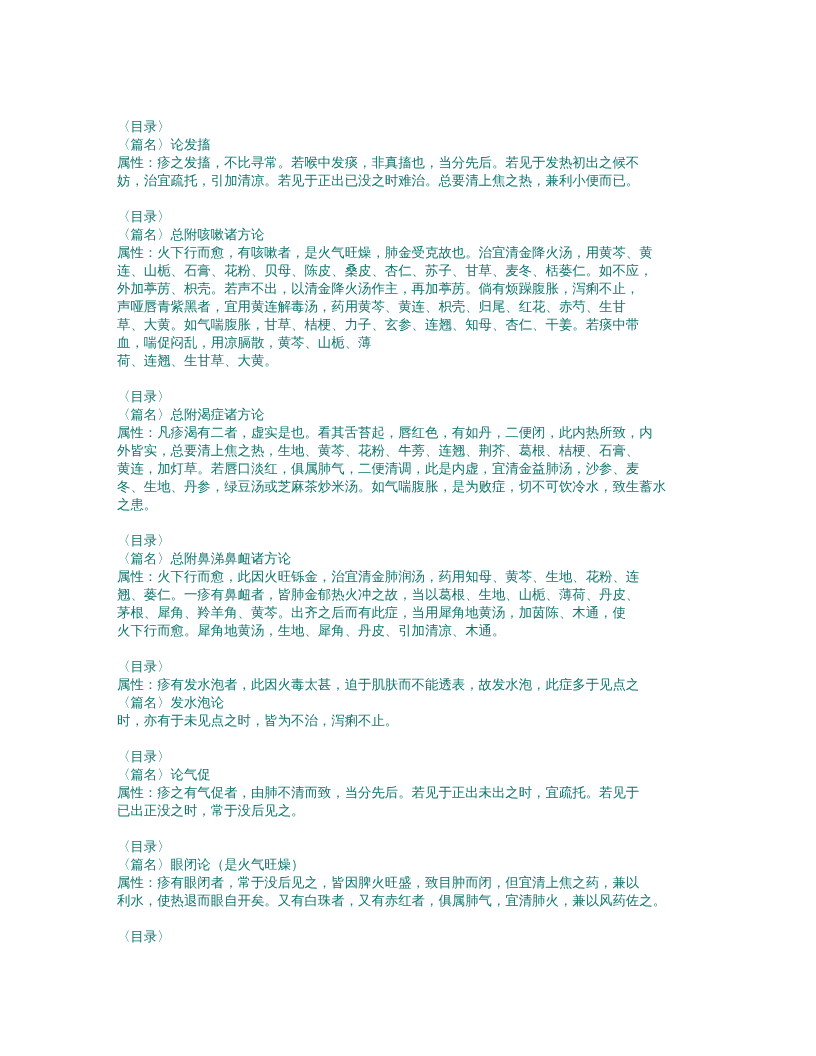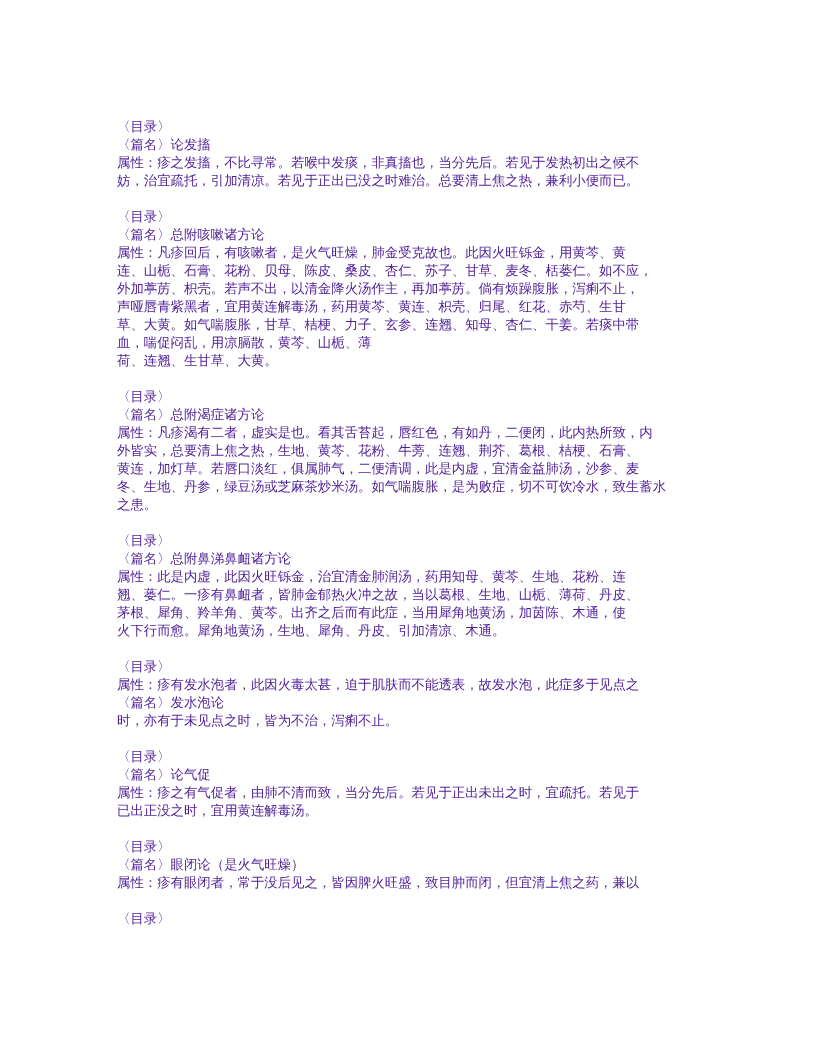--- a/index.html
+++ b/index.html
@@ -1,40 +1,40 @@
 <!DOCTYPE html>
 <html><head>
   <meta charset="utf-8">
   <style>
     html, body { margin: 0; padding: 0; background: #ffffff; }
     body { width: 816px; height: 1056px; position: relative; overflow: hidden; }
     .page {
       position: absolute; left: 117px; top: 118px; width: 600px;
       font-family: "DejaVu Serif", "Liberation Serif", serif;
-      font-size: 13.4px; line-height: 18px; color: #4c1d95;
+      font-size: 13.4px; line-height: 18px; color: #0f766e;
     }
     .entry { margin: 0 0 18px 0; }
     .line { white-space: pre; display: block; height: 18px; }
   </style>
 </head>
 <body>
 
 <div class="page">
 
   <div class="entry">
     <span class="line">〈目录〉</span>
     <span class="line">〈篇名〉论发搐</span>
     <span class="line">属性：疹之发搐，不比寻常。若喉中发痰，非真搐也，当分先后。若见于发热初出之候不</span>
     <span class="line">妨，治宜疏托，引加清凉。若见于正出已没之时难治。总要清上焦之热，兼利小便而已。</span>
   </div>
 
   <div class="entry">
     <span class="line">〈目录〉</span>
     <span class="line">〈篇名〉总附咳嗽诸方论</span>
-    <span class="line">属性：凡疹回后，有咳嗽者，是火气旺燥，肺金受克故也。此因火旺铄金，用黄芩、黄</span>
+    <span class="line">属性：火下行而愈，有咳嗽者，是火气旺燥，肺金受克故也。治宜清金降火汤，用黄芩、黄</span>
     <span class="line">连、山栀、石膏、花粉、贝母、陈皮、桑皮、杏仁、苏子、甘草、麦冬、栝蒌仁。如不应，</span>
     <span class="line">外加葶苈、枳壳。若声不出，以清金降火汤作主，再加葶苈。倘有烦躁腹胀，泻痢不止，</span>
     <span class="line">声哑唇青紫黑者，宜用黄连解毒汤，药用黄芩、黄连、枳壳、归尾、红花、赤芍、生甘</span>
     <span class="line">草、大黄。如气喘腹胀，甘草、桔梗、力子、玄参、连翘、知母、杏仁、干姜。若痰中带</span>
     <span class="line">血，喘促闷乱，用凉膈散，黄芩、山栀、薄</span>
     <span class="line">荷、连翘、生甘草、大黄。</span>
   </div>
 
   <div class="entry">
     <span class="line">〈目录〉</span>
@@ -42,43 +42,44 @@
     <span class="line">属性：凡疹渴有二者，虚实是也。看其舌苔起，唇红色，有如丹，二便闭，此内热所致，内</span>
     <span class="line">外皆实，总要清上焦之热，生地、黄芩、花粉、牛蒡、连翘、荆芥、葛根、桔梗、石膏、</span>
     <span class="line">黄连，加灯草。若唇口淡红，俱属肺气，二便清调，此是内虚，宜清金益肺汤，沙参、麦</span>
     <span class="line">冬、生地、丹参，绿豆汤或芝麻茶炒米汤。如气喘腹胀，是为败症，切不可饮冷水，致生蓄水</span>
     <span class="line">之患。</span>
   </div>
 
   <div class="entry">
     <span class="line">〈目录〉</span>
     <span class="line">〈篇名〉总附鼻涕鼻衄诸方论</span>
-    <span class="line">属性：此是内虚，此因火旺铄金，治宜清金肺润汤，药用知母、黄芩、生地、花粉、连</span>
+    <span class="line">属性：火下行而愈，此因火旺铄金，治宜清金肺润汤，药用知母、黄芩、生地、花粉、连</span>
     <span class="line">翘、蒌仁。一疹有鼻衄者，皆肺金郁热火冲之故，当以葛根、生地、山栀、薄荷、丹皮、</span>
     <span class="line">茅根、犀角、羚羊角、黄芩。出齐之后而有此症，当用犀角地黄汤，加茵陈、木通，使</span>
     <span class="line">火下行而愈。犀角地黄汤，生地、犀角、丹皮、引加清凉、木通。</span>
   </div>
 
   <div class="entry">
     <span class="line">〈目录〉</span>
     <span class="line">属性：疹有发水泡者，此因火毒太甚，迫于肌肤而不能透表，故发水泡，此症多于见点之</span>
     <span class="line">〈篇名〉发水泡论</span>
     <span class="line">时，亦有于未见点之时，皆为不治，泻痢不止。</span>
   </div>
 
   <div class="entry">
     <span class="line">〈目录〉</span>
     <span class="line">〈篇名〉论气促</span>
     <span class="line">属性：疹之有气促者，由肺不清而致，当分先后。若见于正出未出之时，宜疏托。若见于</span>
-    <span class="line">已出正没之时，宜用黄连解毒汤。</span>
+    <span class="line">已出正没之时，常于没后见之。</span>
   </div>
 
   <div class="entry">
     <span class="line">〈目录〉</span>
     <span class="line">〈篇名〉眼闭论（是火气旺燥）</span>
     <span class="line">属性：疹有眼闭者，常于没后见之，皆因脾火旺盛，致目肿而闭，但宜清上焦之药，兼以</span>
+    <span class="line">利水，使热退而眼自开矣。又有白珠者，又有赤红者，俱属肺气，宜清肺火，兼以风药佐之。</span>
   </div>
 
   <div class="entry">
     <span class="line">〈目录〉</span>
   </div>
 
 </div>
 
 </body></html>

